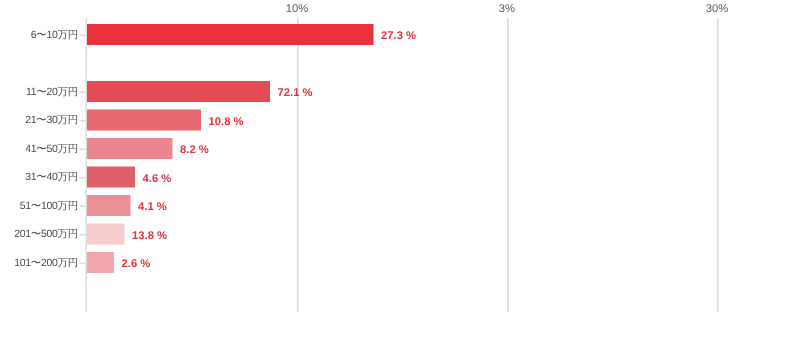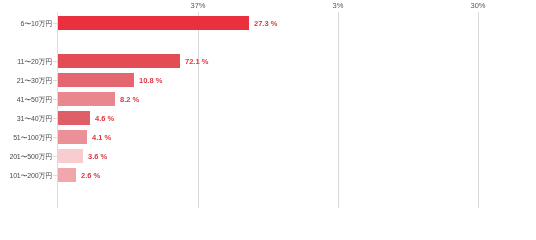--- a/index.html
+++ b/index.html
@@ -99,21 +99,21 @@
     color: #e2343f;
     white-space: nowrap;
   }
 </style>
 </head>
 <body>
 
 <div id="chart-root">
   <div class="plot">
 
-    <div class="xtick" style="left:198px">37%</div>
+    <div class="xtick" style="left:198px">10%</div>
     <div class="xtick" style="left:338px">3%</div>
     <div class="xtick" style="left:478px">30%</div>
 
     <div class="gridline" style="left:198px"></div>
     <div class="gridline" style="left:338px"></div>
     <div class="gridline" style="left:478px"></div>
 
     <div class="yaxis"></div>
 
     <div class="row" style="top:14px">
@@ -156,21 +156,21 @@
       <div class="cat-label">51〜100万円</div>
       <div class="tick"></div>
       <div class="bar" style="width:29px;background:#ec9097"></div>
       <div class="val-label" style="left:92px">4.1 %</div>
     </div>
 
     <div class="row" style="top:147px">
       <div class="cat-label">201〜500万円</div>
       <div class="tick"></div>
       <div class="bar" style="width:25px;background:#f8cdd0"></div>
-      <div class="val-label" style="left:88px">3.6 %</div>
+      <div class="val-label" style="left:88px">13.8 %</div>
     </div>
 
     <div class="row" style="top:166px">
       <div class="cat-label">101〜200万円</div>
       <div class="tick"></div>
       <div class="bar" style="width:18px;background:#f1a6ab"></div>
       <div class="val-label" style="left:81px">2.6 %</div>
     </div>
 
 

